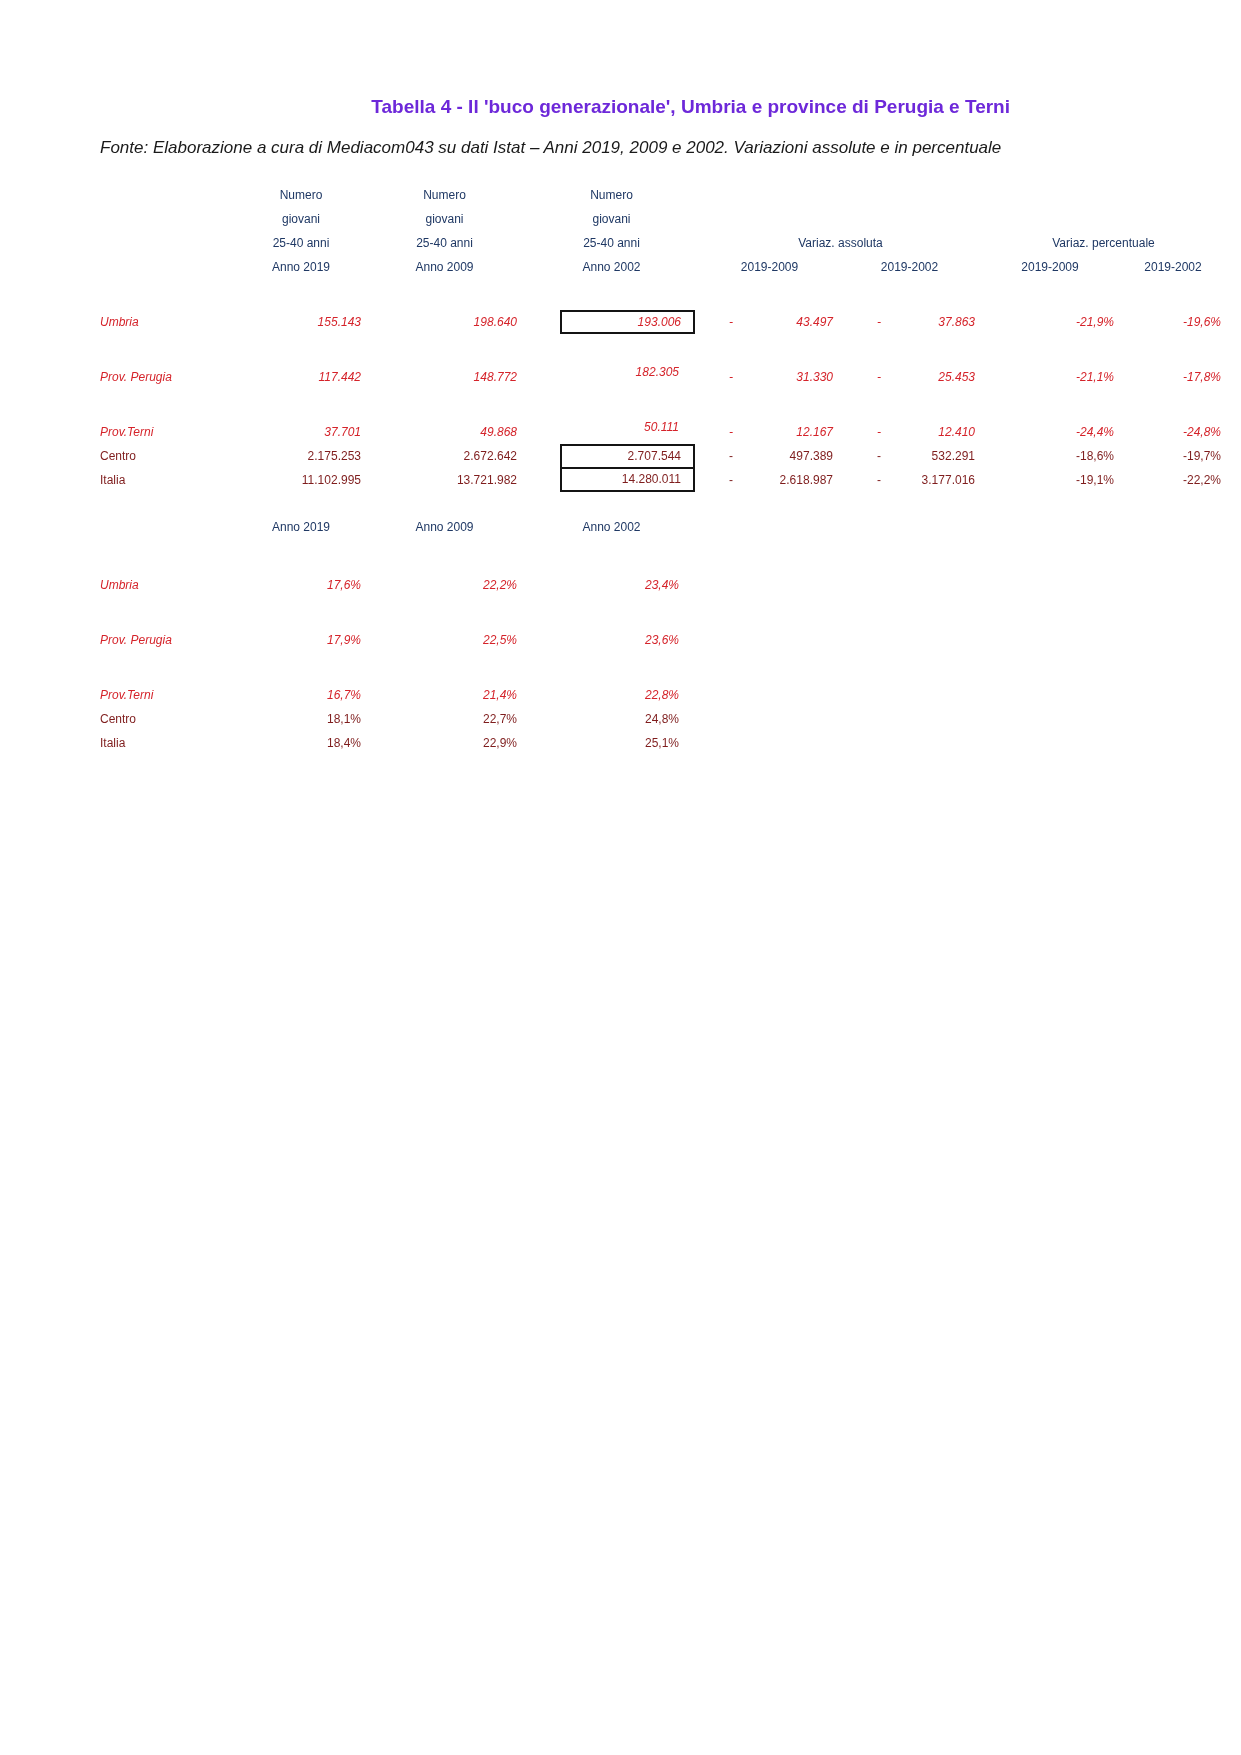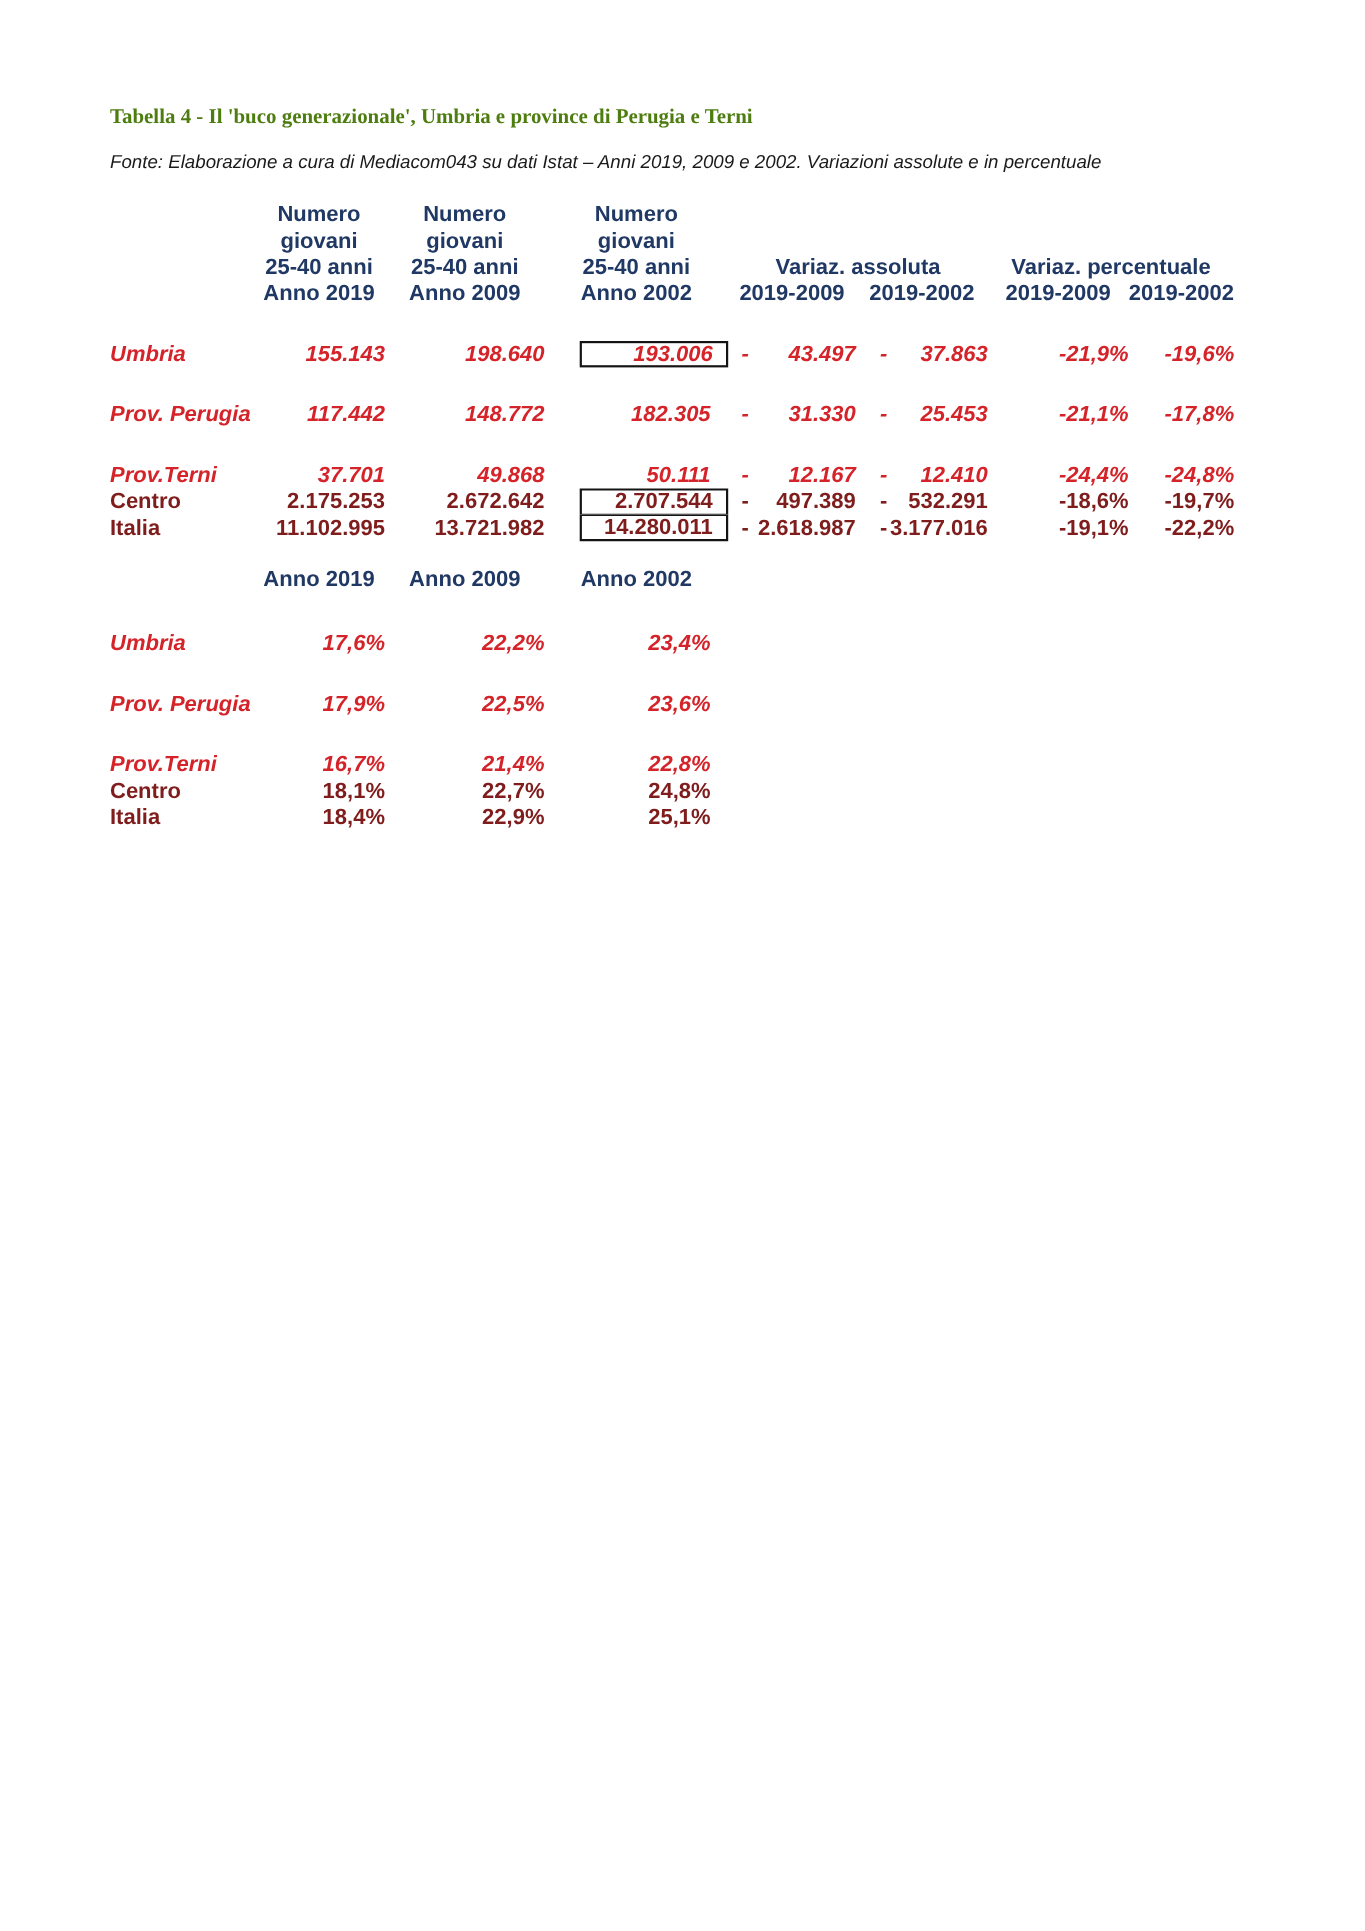--- a/index.html
+++ b/index.html
@@ -7,48 +7,47 @@
     width: 1241px; height: 1755px;
     background: #ffffff;
     font-family: "Liberation Sans", sans-serif;
     color: #1a1a1a;
     position: relative;
   }
   .content { position: absolute; left: 100px; top: 96px; width: 1030px; }
 
   
   .doc-title {
-    width: 910px; text-align: left;
-    font-size: 19px; font-weight: 700; color: #4d7c0f;
+    width: 910px; text-align: right;
+    font-size: 19px; font-weight: 700; color: #6d28d9;
     margin: 0 0 16px 0;
-    font-family: Liberation Serif, serif;
   }
   .src-line {
     font-size: 17px; font-style: italic; color: #1a1a1a;
     line-height: 27px; margin: 0;
   }
 
   
   .t1grid { display: grid; grid-template-columns: 130px 120px 145px 167px 10px 106px 20px 100px 128px 96px; align-items: center; }
   .t2grid { display: grid; grid-template-columns: 130px 120px 145px 167px; align-items: center; }
-  .trow { height: 24px; font-size: 20px; font-weight: 700; }
+  .trow { height: 24px; font-size: 12px; font-weight: 400; gap: 11px; }
   .hdr  { color: #1f3864; }
   .c-center { text-align: center; }
   .c-right  { text-align: right; }
   .gc5-8  { grid-column: 5 / 9; }
   .gc9-10 { grid-column: 9 / 11; }
   .gc5-6  { grid-column: 5 / 7; }
   .gc7-8  { grid-column: 7 / 9; }
 
   .row-red  { color: #d5232a; font-style: italic; margin-top: 31px; }
   .row-navy { color: #7f1d1d; }
 
   .variaz { display: flex; justify-content: space-between; align-items: center; padding-left: 2px; }
 
-  .a2002cell { display: flex; justify-content: flex-end; align-items: center; height: 24px; }
+  .a2002cell { display: flex; justify-content: flex-end; height: 24px; }
   .a2002box  { width: 135px; text-align: right; padding-right: 16px; box-sizing: border-box; }
   .boxed { border: 2px solid #141414; padding-right: 12px; height: 24px; line-height: 20px; background: #ffffff; }
   .boxed.b-mid { border-bottom-width: 1px; }
   .boxed.b-bot { border-top-width: 1px; }
 
   .table1 { margin-top: 22px; }
   .t1-data { margin-top: 26px; }
 
   .section2-heading {
     margin: 20px 0 0 0;

